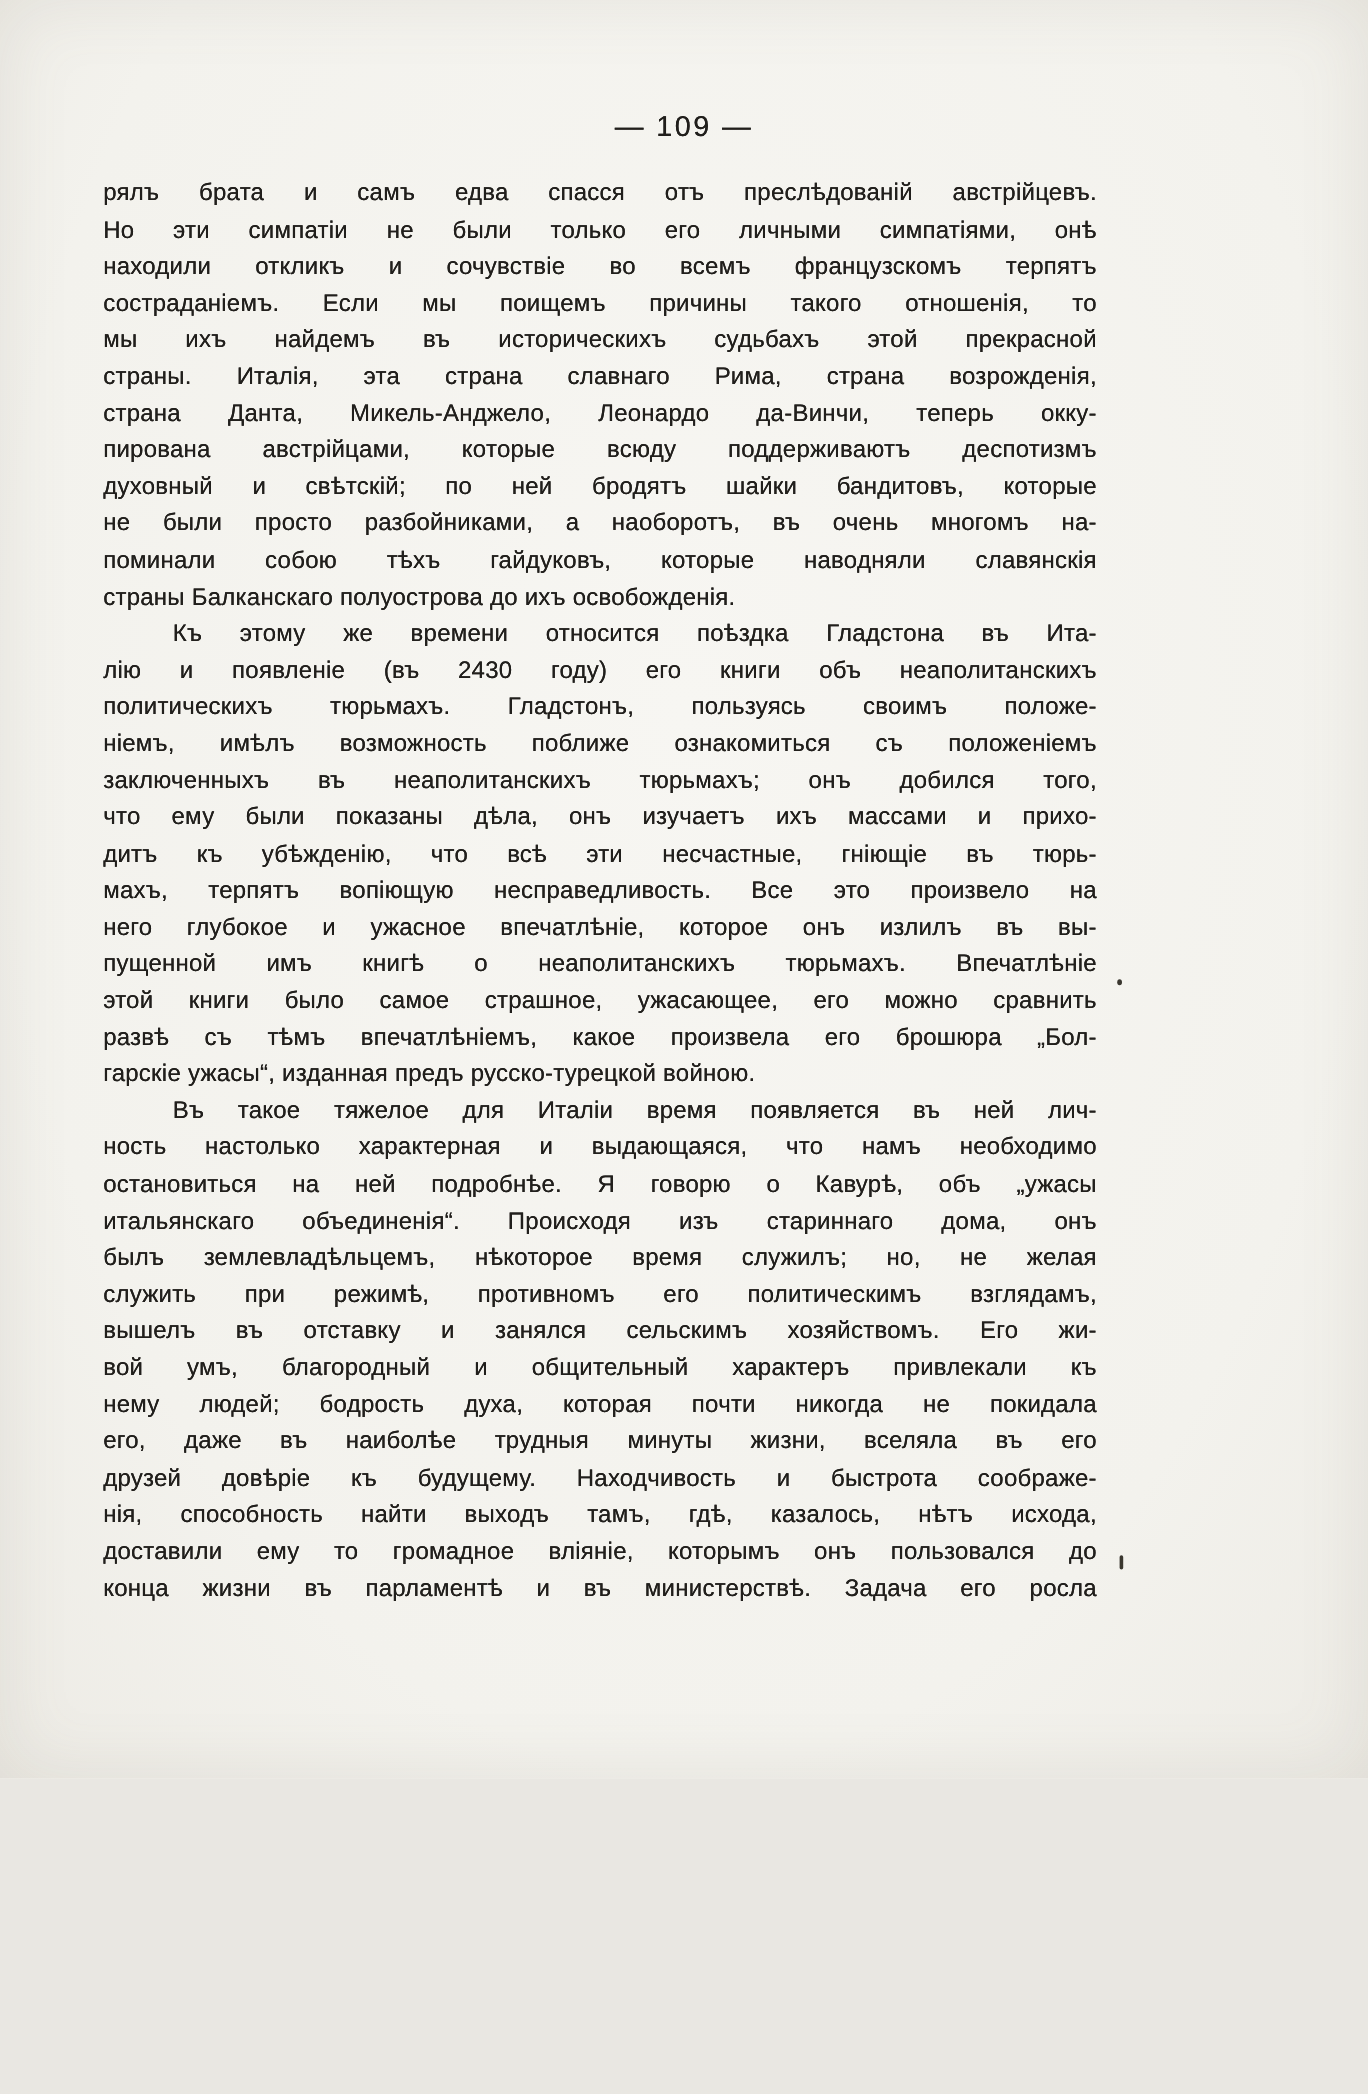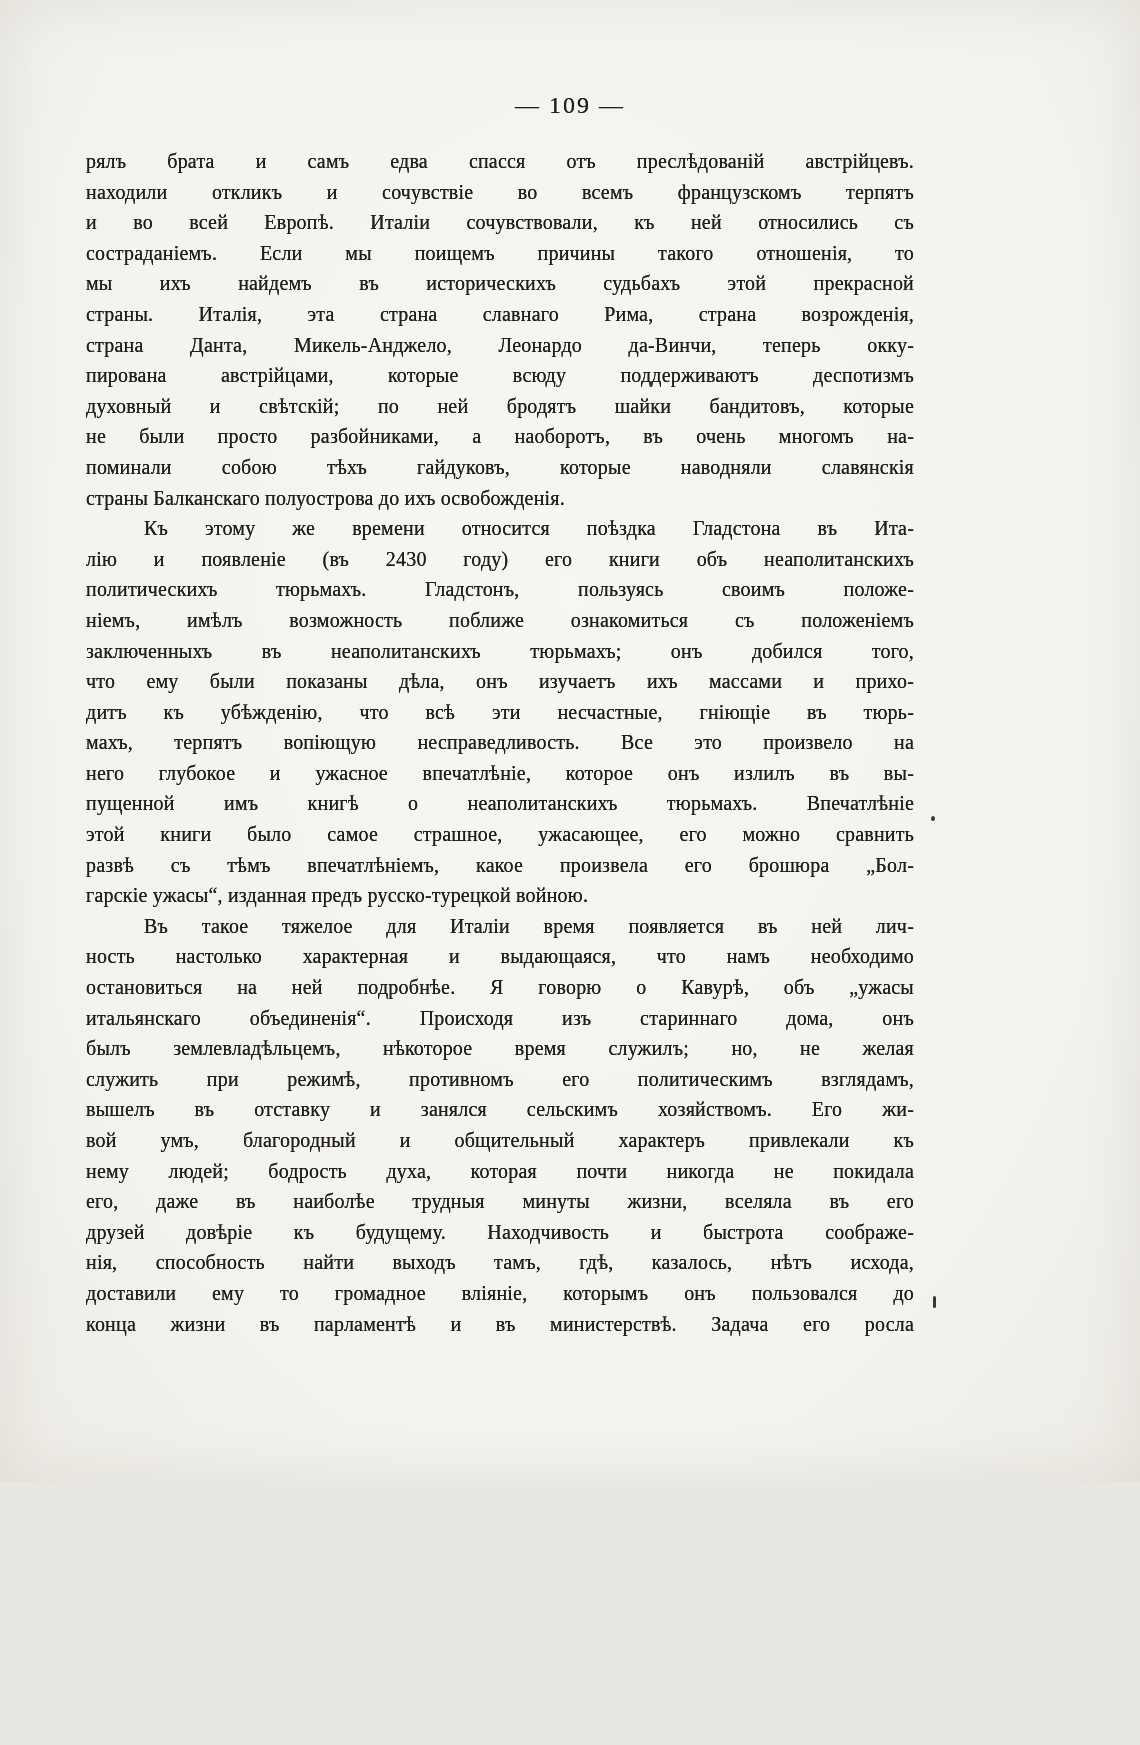--- a/index.html
+++ b/index.html
@@ -8,21 +8,21 @@
     background: #e9e7e2;
   }
   .page {
     position: relative;
     width: 1140px;
     height: 1482px;
     margin: 0 auto;
     background: #f5f4f0;
     background-image: radial-gradient(ellipse at 50% 40%, #f7f6f2 0%, #f3f2ed 70%, #edebe5 100%);
     box-shadow: inset 0 0 60px rgba(120,115,100,0.12);
-    font-family: Liberation Serif, serif;
+    font-family: Liberation Sans, sans-serif;
     color: #211f1c;
     overflow: hidden;
   }
   .page-number {
     position: absolute;
     top: 92px;
     left: 0;
     right: 0;
     text-align: center;
     font-size: 24px;
@@ -65,22 +65,22 @@
 </style>
 </head>
 <body>
 
 <div class="page">
   <div class="page-number">— 109 —</div>
 
   <div class="text-block">
       <div class="paragraph">
         <div class="line">рялъ брата и самъ едва спасся отъ преслѣдованій австрійцевъ.</div>
+        <div class="line">Но эти симпатіи не были только его личными симпатіями, онѣ</div>
         <div class="line">находили откликъ и сочувствіе во всемъ французскомъ терпятъ</div>
-        <div class="line">и во всей Европѣ. Италіи сочувствовали, къ ней относились съ</div>
         <div class="line">состраданіемъ. Если мы поищемъ причины такого отношенія, то</div>
         <div class="line">мы ихъ найдемъ въ историческихъ судьбахъ этой прекрасной</div>
         <div class="line">страны. Италія, эта страна славнаго Рима, страна возрожденія,</div>
         <div class="line">страна Данта, Микель-Анджело, Леонардо да-Винчи, теперь окку-</div>
         <div class="line">пирована австрійцами, которые всюду поддерживаютъ деспотизмъ</div>
         <div class="line">духовный и свѣтскій; по ней бродятъ шайки бандитовъ, которые</div>
         <div class="line">не были просто разбойниками, а наоборотъ, въ очень многомъ на-</div>
         <div class="line">поминали собою тѣхъ гайдуковъ, которые наводняли славянскія</div>
         <div class="line last">страны Балканскаго полуострова до ихъ освобожденія.</div>
       </div>

